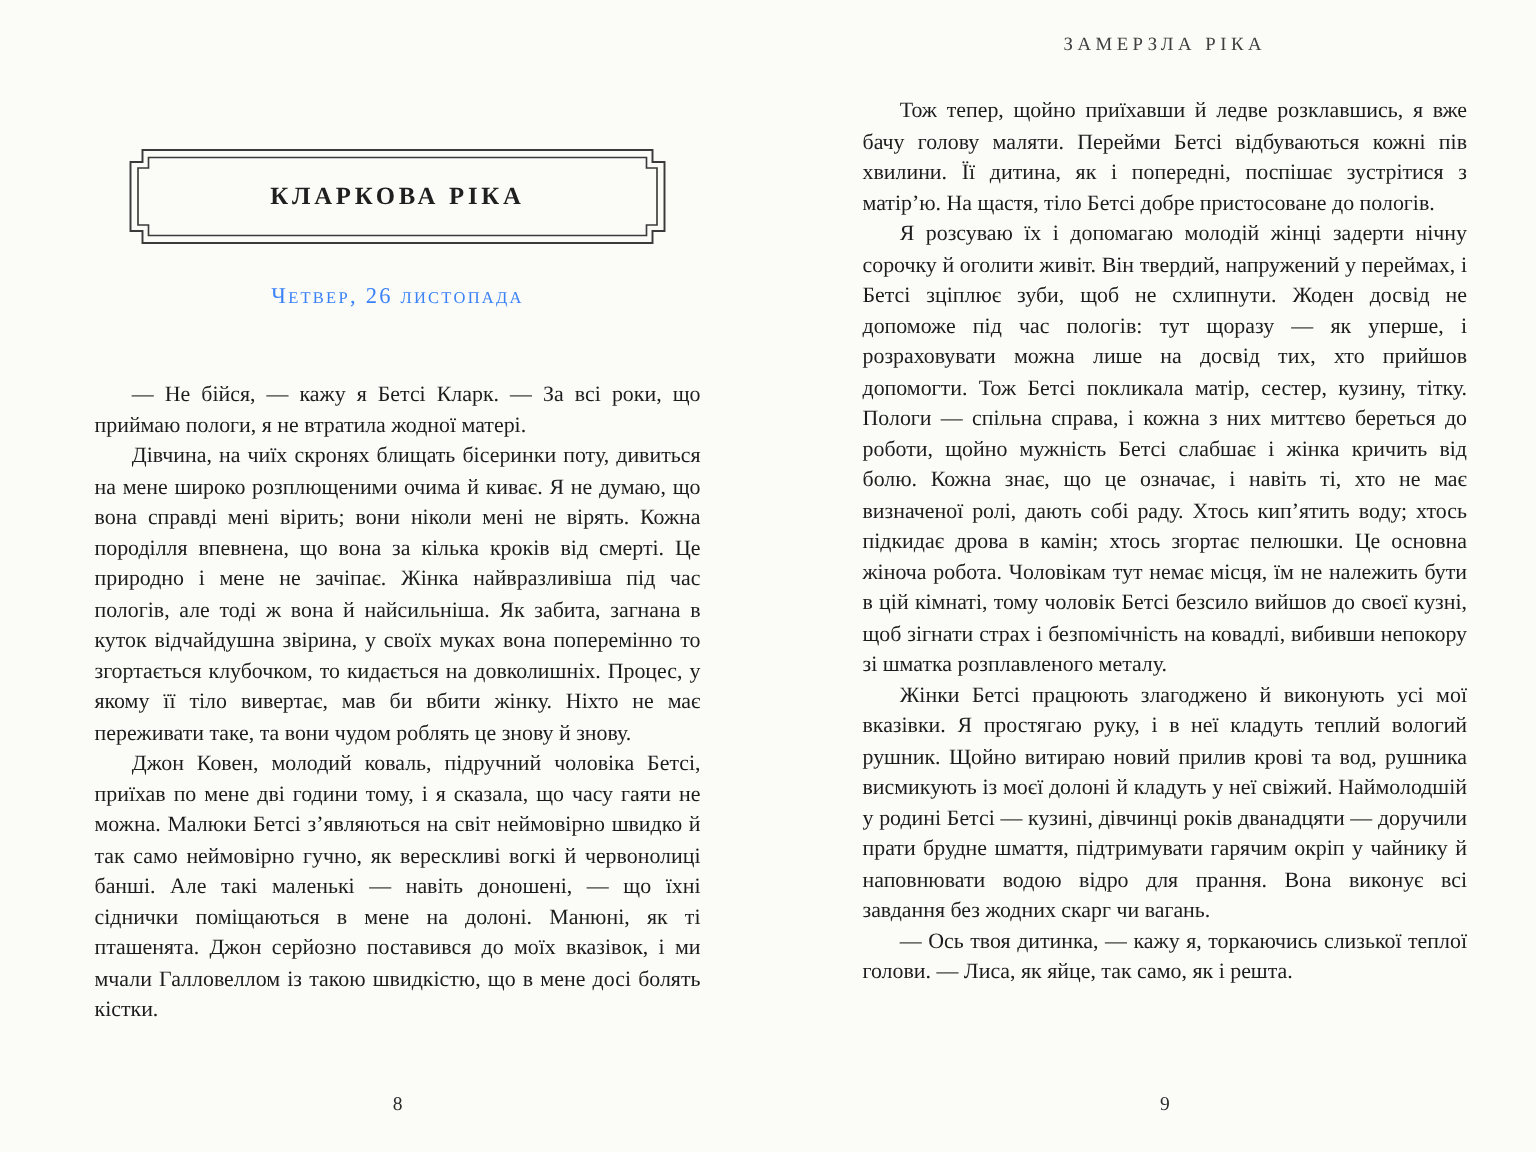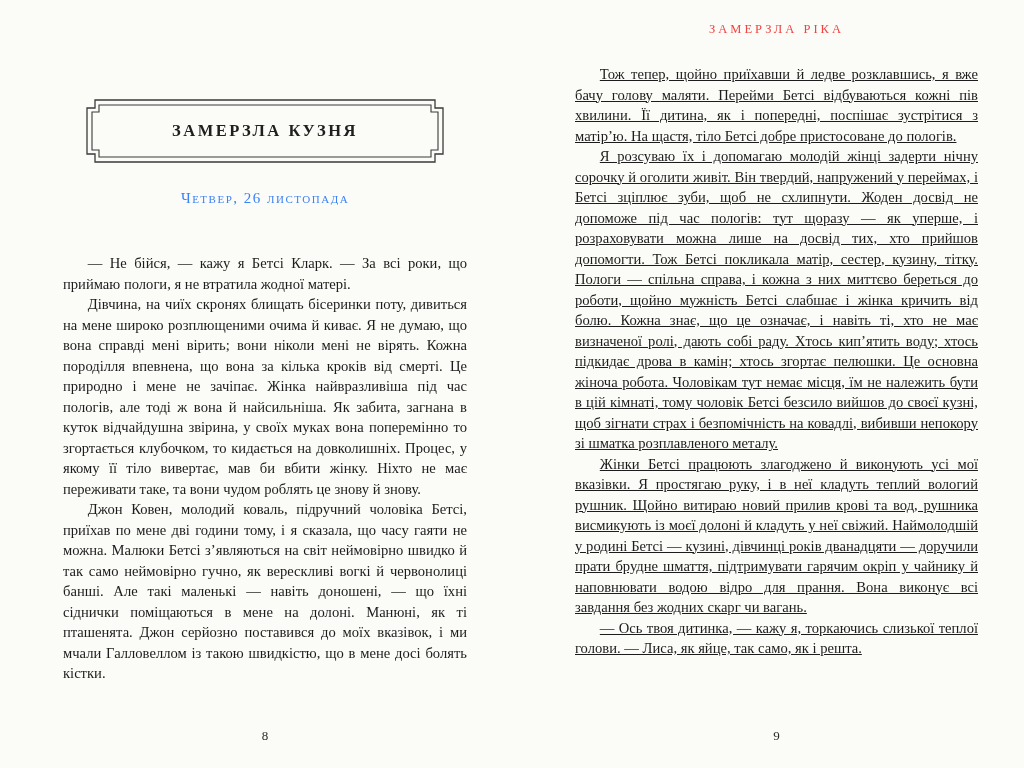--- a/index.html
+++ b/index.html
@@ -65,33 +65,32 @@
   .body-text p {
     font-size: 14.6px;
     line-height: 20.5px;
     text-align: justify;
     text-indent: 1.7em;
     color: #1c1c1c;
   }
 
   .page-right .body-text {
     margin-top: 64px;
-    text-decoration: underline;
   }
 
   
   .running-head {
     position: absolute;
     top: 22px;
     left: 0;
     width: 100%;
     text-align: center;
     font-size: 12.5px;
     letter-spacing: 3px;
-    color: #ef4444;
+    color: #404040;
   }
 
   
   .page-number {
     position: absolute;
     bottom: 24px;
     left: 0;
     width: 100%;
     text-align: center;
     font-size: 13px;
@@ -101,21 +100,21 @@
 </head>
 <body>
 
 <section class="page page-left">
 
   <div class="plaque">
     <svg viewBox="0 0 380 74" aria-hidden="true">
       <path d="M 20 6 H 360 V 14 H 368 V 60 H 360 V 68 H 20 V 60 H 12 V 14 H 20 Z" fill="none" stroke="#3a3a3a" stroke-width="1.3"></path>
       <path d="M 24 11 H 356 V 18 H 363 V 56 H 356 V 63 H 24 V 56 H 17 V 18 H 24 Z" fill="none" stroke="#3a3a3a" stroke-width="1.1"></path>
     </svg>
-    <div class="chapter-title">ЗАМЕРЗЛА КУЗНЯ</div>
+    <div class="chapter-title">КЛАРКОВА РІКА</div>
   </div>
 
   <div class="chapter-date">Четвер, 26 листопада</div>
 
   <div class="body-text">
     <p>— Не бійся, — кажу я Бетсі Кларк. — За всі роки, що приймаю пологи, я не втратила жодної матері.</p>
     <p>Дівчина, на чиїх скронях блищать бісеринки поту, дивиться на мене широко розплющеними очима й киває. Я не думаю, що вона справді мені вірить; вони ніколи мені не вірять. Кожна породілля впевнена, що вона за кілька кроків від смерті. Це природно і мене не зачіпає. Жінка найвразливіша під час пологів, але тоді ж вона й найсильніша. Як забита, загнана в куток відчайдушна звірина, у своїх муках вона поперемінно то згортається клубочком, то кидається на довколишніх. Процес, у якому її тіло вивертає, мав би вбити жінку. Ніхто не має переживати таке, та вони чудом роблять це знову й знову.</p>
     <p>Джон Ковен, молодий коваль, підручний чоловіка Бетсі, приїхав по мене дві години тому, і я сказала, що часу гаяти не можна. Малюки Бетсі з’являються на світ неймовірно швидко й так само неймовірно гучно, як верескливі вогкі й червонолиці банші. Але такі маленькі — навіть доношені, — що їхні сіднички поміщаються в мене на долоні. Манюні, як ті пташенята. Джон серйозно поставився до моїх вказівок, і ми мчали Галловеллом із такою швидкістю, що в мене досі болять кістки.</p>
   </div>
 

